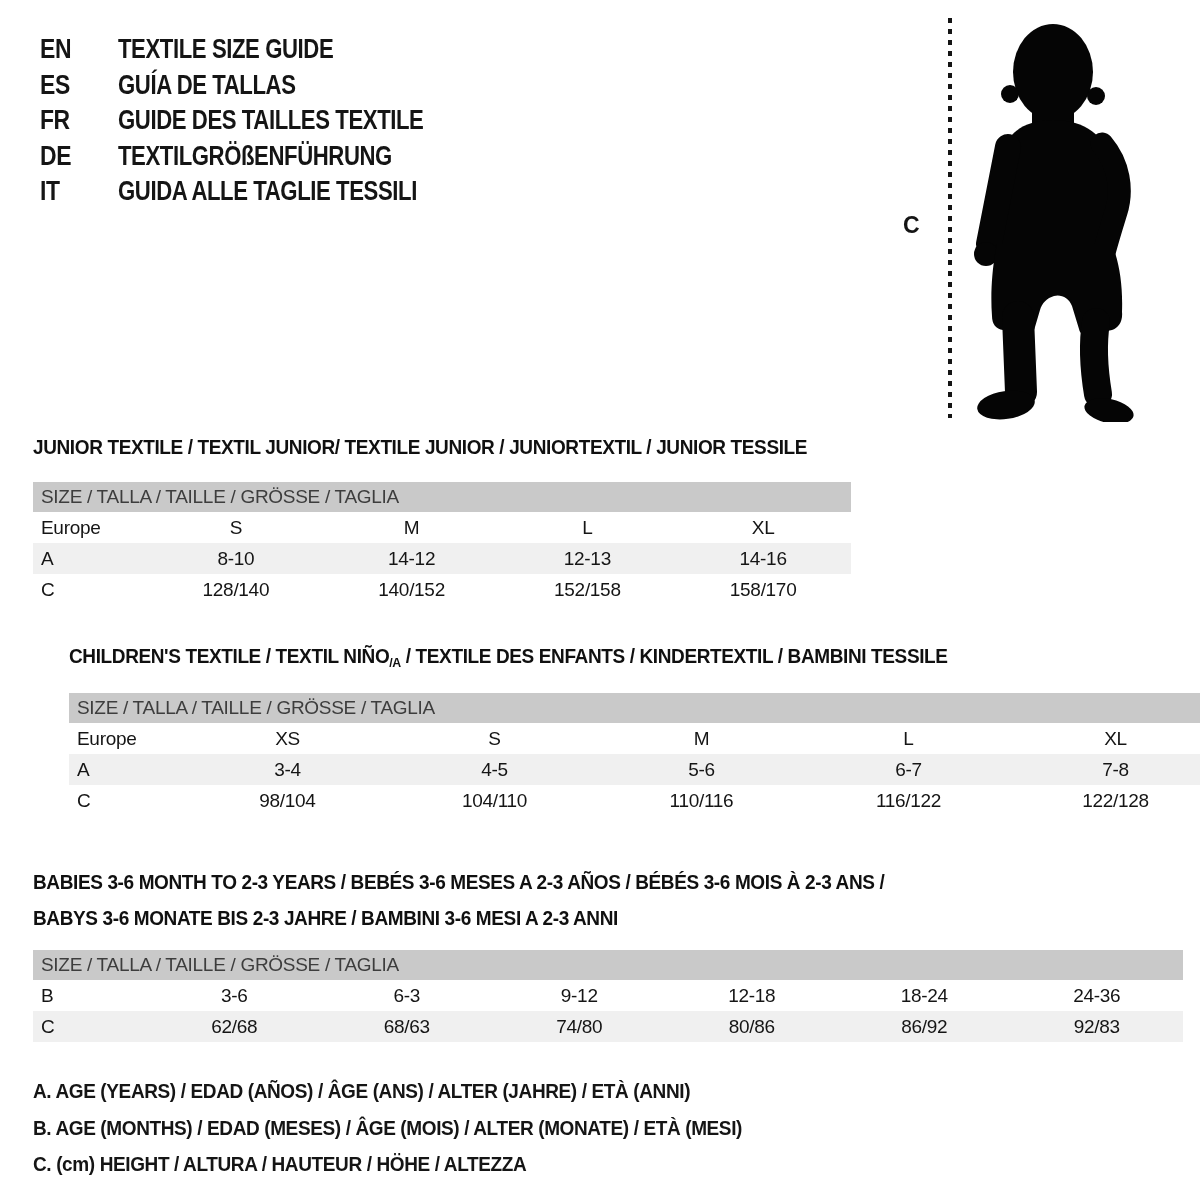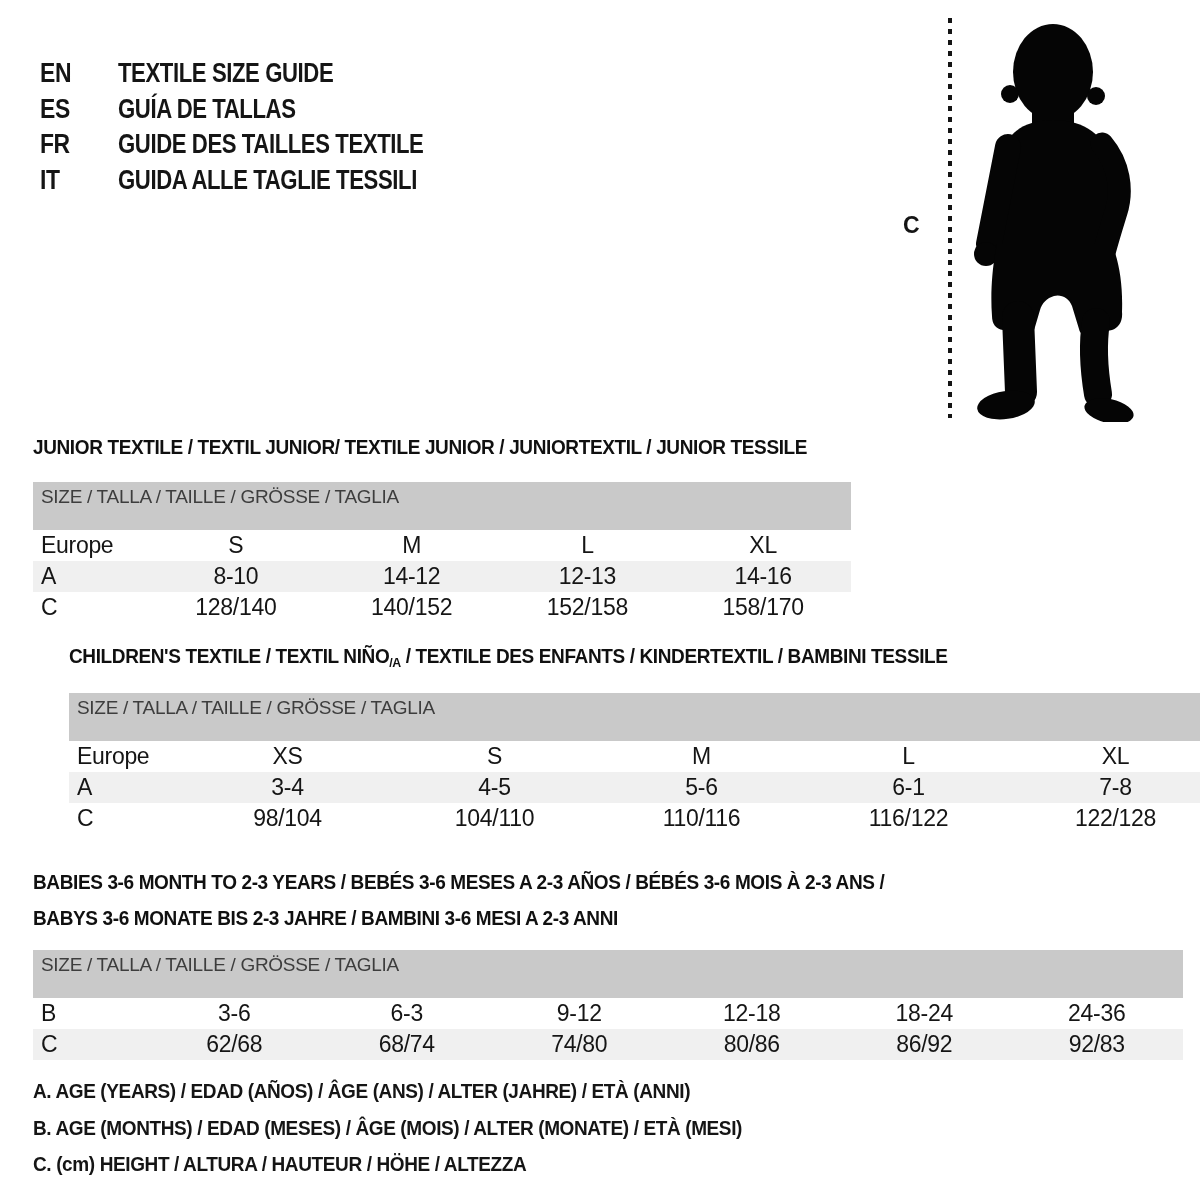--- a/index.html
+++ b/index.html
@@ -8,21 +8,21 @@
     position: relative;
     width: 1200px;
     height: 1200px;
     background: #ffffff;
     color: #151515;
     font-family: "Liberation Sans", sans-serif;
     overflow: hidden;
   }
 
   
-  .lang-header { position: absolute; left: 40px; top: 32px; margin-top: 24px; }
+  .lang-header { position: absolute; left: 40px; top: 32px; }
   .lang-row { display: flex; height: 35.5px; align-items: center; }
   .lang-code {
     width: 78px; font-size: 27px; font-weight: bold; letter-spacing: -0.5px;
     display: inline-block; transform: scaleX(0.85); transform-origin: 0 50%;
   }
   .lang-title {
     font-size: 27px; font-weight: bold; letter-spacing: -0.5px; white-space: nowrap;
     display: inline-block; transform: scaleX(0.82); transform-origin: 0 50%;
   }
 
@@ -43,25 +43,25 @@
     font-size: 20px; font-weight: bold; letter-spacing: -0.4px; white-space: nowrap;
     transform: scaleX(0.95); transform-origin: 0 50%; color: #101010;
   }
   .sec-title-2l { line-height: 36px; }
   .sub-a { font-size: 13px; vertical-align: -4px; font-weight: bold; }
 
   .size-table { margin-top: 23px; }
   .w-junior { width: 818px; }
   .w-wide { width: 1150px; }
   .size-bar {
-    height: 48px; line-height: 30px; background: #c9c9c9; color: #3d3d3d;
+    height: 30px; line-height: 30px; background: #c9c9c9; color: #3d3d3d;
     font-size: 19px; padding-left: 8px; letter-spacing: -0.3px;
     transform-origin: 0 50%; white-space: nowrap;
   }
-  .trow { display: flex; height: 31px; align-items: center; font-size: 23px; }
+  .trow { display: flex; height: 31px; align-items: center; font-size: 19px; }
   .trow.stripe { background: #f0f0f0; }
   .tlabel { width: 115px; padding-left: 8px; text-align: left; letter-spacing: -0.3px; }
   .tcell { flex: 1; text-align: center; letter-spacing: -0.3px; }
 
   
   .legend { position: absolute; left: 33px; top: 1073px; }
   .legend-line {
     font-size: 20px; font-weight: bold; letter-spacing: -0.4px; line-height: 36.5px;
     white-space: nowrap; transform: scaleX(0.95); transform-origin: 0 50%;
   }
@@ -76,20 +76,24 @@
       <span class="lang-code">EN</span>
       <span class="lang-title">TEXTILE SIZE GUIDE</span>
     </div>
     <div class="lang-row">
       <span class="lang-code">ES</span>
       <span class="lang-title">GUÍA DE TALLAS</span>
     </div>
     <div class="lang-row">
       <span class="lang-code">FR</span>
       <span class="lang-title">GUIDE DES TAILLES TEXTILE</span>
+    </div>
+    <div class="lang-row">
+      <span class="lang-code">DE</span>
+      <span class="lang-title">TEXTILGRÖßENFÜHRUNG</span>
     </div>
     <div class="lang-row">
       <span class="lang-code">IT</span>
       <span class="lang-title">GUIDA ALLE TAGLIE TESSILI</span>
     </div>
   </div>
 
   <span class="figure-c-label">C</span>
   <div class="height-line"></div>
   <svg class="toddler" width="178" height="402" viewBox="0 0 178 402" aria-hidden="true">
@@ -155,21 +159,21 @@
         <span class="tcell">S</span>
         <span class="tcell">M</span>
         <span class="tcell">L</span>
         <span class="tcell">XL</span>
       </div>
       <div class="trow stripe">
         <span class="tlabel">A</span>
         <span class="tcell">3-4</span>
         <span class="tcell">4-5</span>
         <span class="tcell">5-6</span>
-        <span class="tcell">6-1</span>
+        <span class="tcell">6-7</span>
         <span class="tcell">7-8</span>
       </div>
       <div class="trow">
         <span class="tlabel">C</span>
         <span class="tcell">98/104</span>
         <span class="tcell">104/110</span>
         <span class="tcell">110/116</span>
         <span class="tcell">116/122</span>
         <span class="tcell">122/128</span>
       </div>
@@ -188,21 +192,21 @@
         <span class="tcell">3-6</span>
         <span class="tcell">6-3</span>
         <span class="tcell">9-12</span>
         <span class="tcell">12-18</span>
         <span class="tcell">18-24</span>
         <span class="tcell">24-36</span>
       </div>
       <div class="trow stripe">
         <span class="tlabel">C</span>
         <span class="tcell">62/68</span>
-        <span class="tcell">68/74</span>
+        <span class="tcell">68/63</span>
         <span class="tcell">74/80</span>
         <span class="tcell">80/86</span>
         <span class="tcell">86/92</span>
         <span class="tcell">92/83</span>
       </div>
     </div>
   </div>
 
   <div class="legend">
     <div class="legend-line">A. AGE (YEARS) / EDAD (AÑOS) / ÂGE (ANS) / ALTER (JAHRE) / ETÀ (ANNI)</div>

